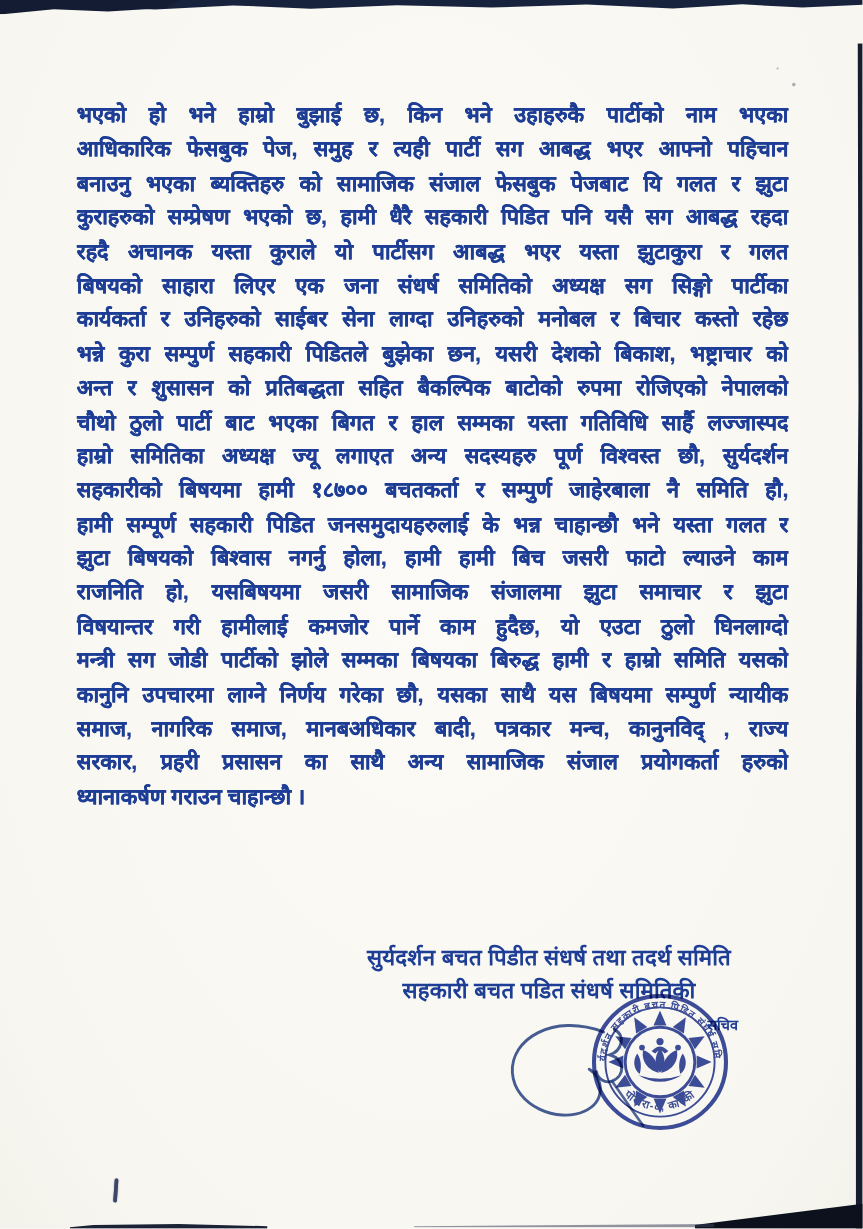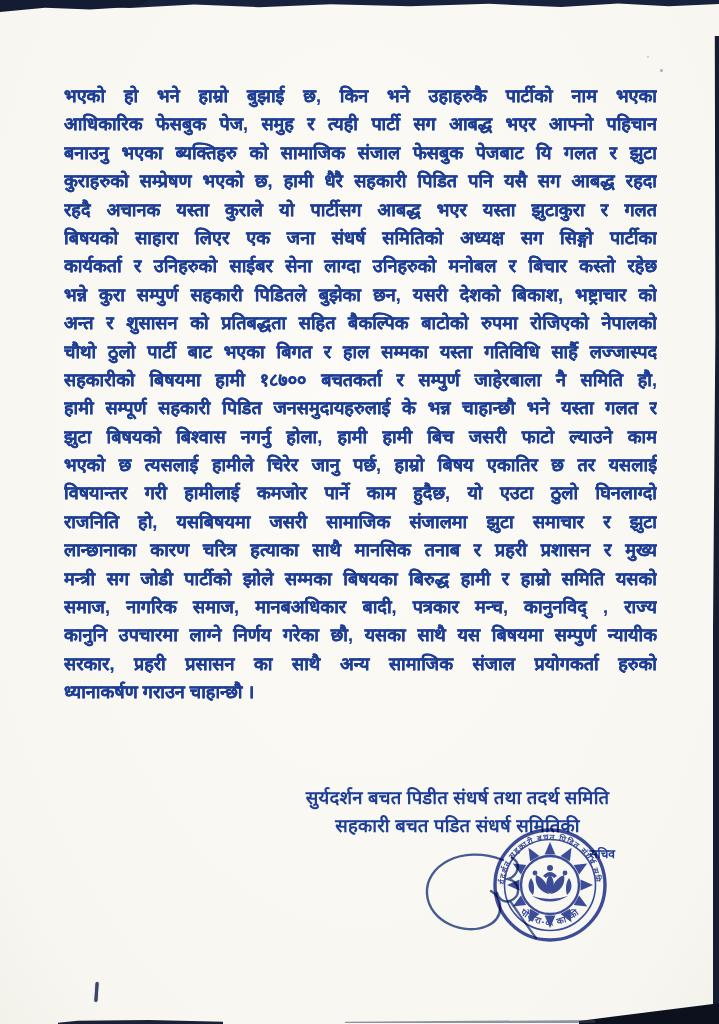--- a/index.html
+++ b/index.html
@@ -117,30 +117,29 @@
       <div class="line">भएको  हो भने हाम्रो बुझाई छ, किन भने उहाहरुकै पार्टीको नाम भएका</div>
       <div class="line">आधिकारिक फेसबुक पेज, समुह र त्यही पार्टी सग आबद्ध भएर आफ्नो पहिचान</div>
       <div class="line">बनाउनु भएका ब्यक्तिहरु को सामाजिक संजाल फेसबुक पेजबाट यि गलत र झुटा</div>
       <div class="line">कुराहरुको सम्प्रेषण भएको छ, हामी धैरै सहकारी पिडित पनि यसै सग आबद्ध रहदा</div>
       <div class="line">रहदै अचानक यस्ता कुराले यो पार्टीसग आबद्ध भएर यस्ता झुटाकुरा र गलत</div>
       <div class="line">बिषयको साहारा लिएर एक जना संधर्ष समितिको अध्यक्ष सग सिङ्गो पार्टीका</div>
       <div class="line">कार्यकर्ता र उनिहरुको साईबर सेना लाग्दा उनिहरुको मनोबल र बिचार कस्तो रहेछ</div>
       <div class="line">भन्ने कुरा सम्पुर्ण सहकारी पिडितले बुझेका छन, यसरी देशको बिकाश, भष्ट्राचार को</div>
       <div class="line">अन्त र शुसासन को प्रतिबद्धता सहित बैकल्पिक बाटोको रुपमा रोजिएको नेपालको</div>
       <div class="line">चौथो ठुलो पार्टी बाट भएका बिगत र हाल सम्मका यस्ता गतिविधि सार्है लज्जास्पद</div>
+      <div class="line">हाम्रो समितिका अध्यक्ष ज्यू लगाएत अन्य सदस्यहरु पूर्ण विश्वस्त छौ, सुर्यदर्शन</div>
       <div class="line">सहकारीको बिषयमा हामी १८७०० बचतकर्ता र सम्पुर्ण जाहेरबाला नै  समिति हौ,</div>
       <div class="line">हामी सम्पूर्ण सहकारी पिडित जनसमुदायहरुलाई के भन्न चाहान्छौ भने यस्ता गलत र</div>
       <div class="line">झुटा बिषयको  बिश्वास नगर्नु होला, हामी हामी बिच जसरी फाटो ल्याउने काम</div>
-      <div class="line">भएको छ त्यसलाई हामीले चिरेर जानु पर्छ, हाम्रो बिषय एकातिर छ तर यसलाई</div>
+      <div class="line">राजनिति हो, यसबिषयमा  जसरी सामाजिक संजालमा झुटा समाचार र झुटा</div>
       <div class="line">विषयान्तर गरी हामीलाई कमजोर पार्ने काम हुदैछ, यो एउटा ठुलो घिनलाग्दो</div>
-      <div class="line">राजनिति हो, यसबिषयमा  जसरी सामाजिक संजालमा झुटा समाचार र झुटा</div>
-      <div class="line">लान्छानाका कारण चरित्र हत्याका साथै मानसिक तनाब र प्रहरी प्रशासन र मुख्य</div>
       <div class="line">मन्त्री सग जोडी पार्टीको झोले सम्मका बिषयका बिरुद्ध हामी र हाम्रो समिति यसको</div>
+      <div class="line">कानुनि उपचारमा लाग्ने निर्णय गरेका छौ, यसका साथै यस बिषयमा सम्पुर्ण न्यायीक</div>
       <div class="line">समाज, नागरिक समाज, मानबअधिकार बादी, पत्रकार मन्च, कानुनविद् , राज्य</div>
-      <div class="line">कानुनि उपचारमा लाग्ने निर्णय गरेका छौ, यसका साथै यस बिषयमा सम्पुर्ण न्यायीक</div>
       <div class="line">सरकार, प्रहरी प्रसासन  का साथै अन्य सामाजिक संजाल प्रयोगकर्ता हरुको</div>
       <div class="line line-last">ध्यानाकर्षण गराउन चाहान्छौ ।</div>
     </div>
 
   <div class="sig-block">
     <div class="sig-line1">सुर्यदर्शन बचत पिडीत संधर्ष तथा तदर्थ समिति</div>
     <div class="sig-line2">सहकारी बचत पडित संधर्ष समितिकी</div>
     <div class="sig-role">सचिव</div>
   </div>
 

